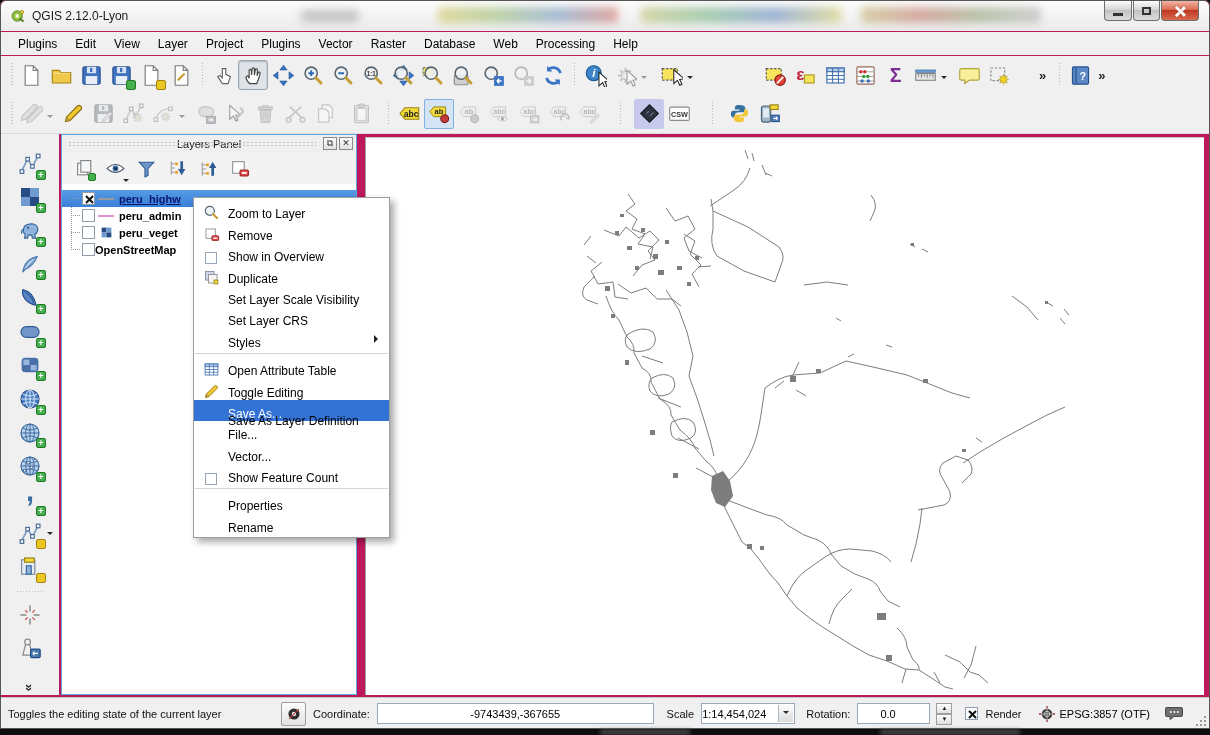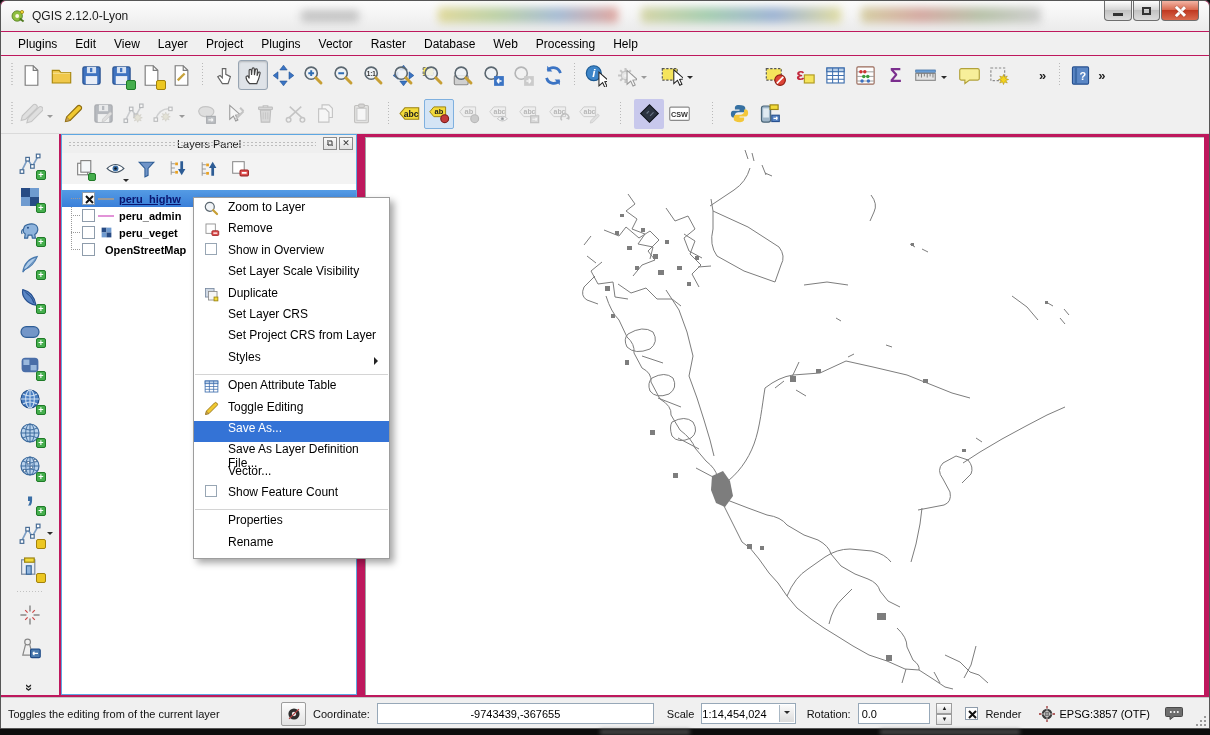--- a/index.html
+++ b/index.html
@@ -61,36 +61,36 @@
 .sym{width:22px;display:flex;justify-content:center;align-items:center;flex:0 0 auto}
 .lsym{width:16px;height:0;border-top:2px solid #9a9a9a}
 .lsym.pink{border-top-color:#e293d8}
 .tlabel{margin-left:2px;white-space:nowrap}
 .titem.selected .tlabel{color:#0a1670;text-decoration:underline}
 
 .canvas{position:absolute;left:364px;top:136px;width:839px;height:558px;background:#fff;border-left:1px solid #a3a3a3;border-top:1px solid #c8c8c8}
 .canvas svg{display:block}
 
 .ctx{position:absolute;left:192px;top:196px;width:197px;background:#fff;border:1px solid #9d9d9d;box-shadow:4px 4px 7px rgba(0,0,0,.35);padding:2px 0;z-index:60;font-size:12px}
-.mi{height:21.4px;display:flex;align-items:flex-start;padding-left:5px;position:relative;cursor:default}
+.mi{height:21.4px;display:flex;align-items:flex-end;padding-left:5px;position:relative;cursor:default}
 .mic{width:24px;display:flex;justify-content:center;align-items:center;margin-right:5px;flex:0 0 auto}
 .mic .ic{width:17px;height:17px}
 .mi.hl{background:#3473d6;color:#fff}
 .msep{height:1px;background:#d4d4d4;margin:3px 1px}
 .subarrow{position:absolute;right:7px;top:7px;width:0;height:0;border:4px solid transparent;border-left-color:#222}
 .mcb{width:12px;height:12px;border:1px solid #98a6b4;background:#fff}
 
 .status{position:absolute;left:0;right:0;top:696px;height:32px;background:#f0f0f0;border-top:1px solid #c6c6c6;display:flex;align-items:center;font-size:11px;padding:0 7px;gap:7px}
 .msg{width:266px;flex:0 0 auto;color:#111}
 .sbtn{width:25px;height:24px;border:1px solid #9d9d9d;border-radius:2px;background:linear-gradient(#fdfdfd,#e2e2e2);display:flex;align-items:center;justify-content:center;flex:0 0 auto}
 .field{height:21px;border:1px solid #97a8b8;background:#fff;display:flex;align-items:center}
 .coordbox{width:282px;justify-content:center}
 .scalebox{width:96px;position:relative;}
 .scale-dd{position:absolute;right:1px;top:1px;bottom:1px;width:15px;background:linear-gradient(#fbfbfb,#dcdcdc);border-left:1px solid #aab8c4;display:flex;align-items:center;justify-content:center}
-.rotbox{width:74px;padding-left:3px}
+.rotbox{width:74px;padding-left:22px}
 .spin{display:flex;flex-direction:column;width:16px;height:22px;flex:0 0 auto;margin-left:-1px}
 .spin div{flex:1;border:1px solid #9d9d9d;background:linear-gradient(#fdfdfd,#e0e0e0);display:flex;align-items:center;justify-content:center;font-size:6px;color:#222;line-height:0}
 .sblabel{flex:0 0 auto;color:#111}
 .crs{display:flex;align-items:center;gap:5px;flex:0 0 auto}
 .gripcorner{position:absolute;right:2px;bottom:2px;width:13px;height:13px;background:
  radial-gradient(#9a9a9a 1px,transparent 1.4px) 9px 9px/4px 4px no-repeat,
  radial-gradient(#9a9a9a 1px,transparent 1.4px) 5px 9px/4px 4px no-repeat,
  radial-gradient(#9a9a9a 1px,transparent 1.4px) 1px 9px/4px 4px no-repeat,
  radial-gradient(#9a9a9a 1px,transparent 1.4px) 9px 5px/4px 4px no-repeat,
  radial-gradient(#9a9a9a 1px,transparent 1.4px) 9px 1px/4px 4px no-repeat,
@@ -884,21 +884,21 @@
         <span class="cb"></span>
         <span class="sym">
             <svg width="13" height="13" viewBox="0 0 20 20">
               <use href="#s-checker"></use>
             </svg>
           </span>
         <span class="tlabel">peru_veget</span>
       </div>
       <div class="titem">
         <span class="cb"></span>
-        <span class="tlabel" style="margin-left:10px">OpenStreetMap</span>
+        <span class="tlabel" style="margin-left:0">OpenStreetMap</span>
       </div>
     </div>
   </div>
 
   <div class="canvas">
     <svg viewBox="0 0 839 558" width="839" height="558">
       <g stroke="#7d7d7d" stroke-width="1" fill="none">
         <path d="M379,12 l3,9 m4,-6 l2,8 m8,4 l4,10 m-1,-2 l7,3"></path>
         <path d="M384,30 q-4,14 -16,22 t-24,16"></path>
         <path d="M262,56 l7,10 -9,7 11,8 -5,10 13,5 -7,10 15,3 -3,12"></path>
@@ -982,38 +982,34 @@
         </span>
         <span>Remove</span>
       </div>
     <div class="mi">
         <span class="mic">
           <span class="mcb"></span>
         </span>
         <span>Show in Overview</span>
       </div>
     <div class="mi">
-        <span class="mic"></span>
-        <span>Set Layer Scale Visibility</span>
-      </div>
-    <div class="mi">
         <span class="mic">
           <svg class="ic">
             <use href="#s-dup"></use>
           </svg>
         </span>
         <span>Duplicate</span>
       </div>
     <div class="mi">
         <span class="mic"></span>
+        <span>Set Layer Scale Visibility</span>
+      </div>
+    <div class="mi">
+        <span class="mic"></span>
         <span>Set Layer CRS</span>
-      </div>
-    <div class="mi">
-        <span class="mic"></span>
-        <span>Set Project CRS from Layer</span>
       </div>
     <div class="mi">
         <span class="mic"></span>
         <span>Styles</span>
         <span class="subarrow"></span>
       </div>
     <div class="msep"></div>
     <div class="mi">
         <span class="mic">
           <svg class="ic">
@@ -1053,21 +1049,21 @@
         <span class="mic"></span>
         <span>Properties</span>
       </div>
     <div class="mi">
         <span class="mic"></span>
         <span>Rename</span>
       </div>
   </div>
 
   <div class="status">
-    <span class="msg">Toggles the editing from of the current layer</span>
+    <span class="msg">Toggles the editing state of the current layer</span>
     <div class="sbtn">
         <svg width="18" height="18" viewBox="0 0 20 20">
           <use href="#s-extent"></use>
         </svg>
       </div>
     <span class="sblabel">Coordinate:</span>
     <div class="field coordbox">
         <span>-9743439,-367655</span>
       </div>
     <span class="sblabel" style="margin-left:6px">Scale</span>

